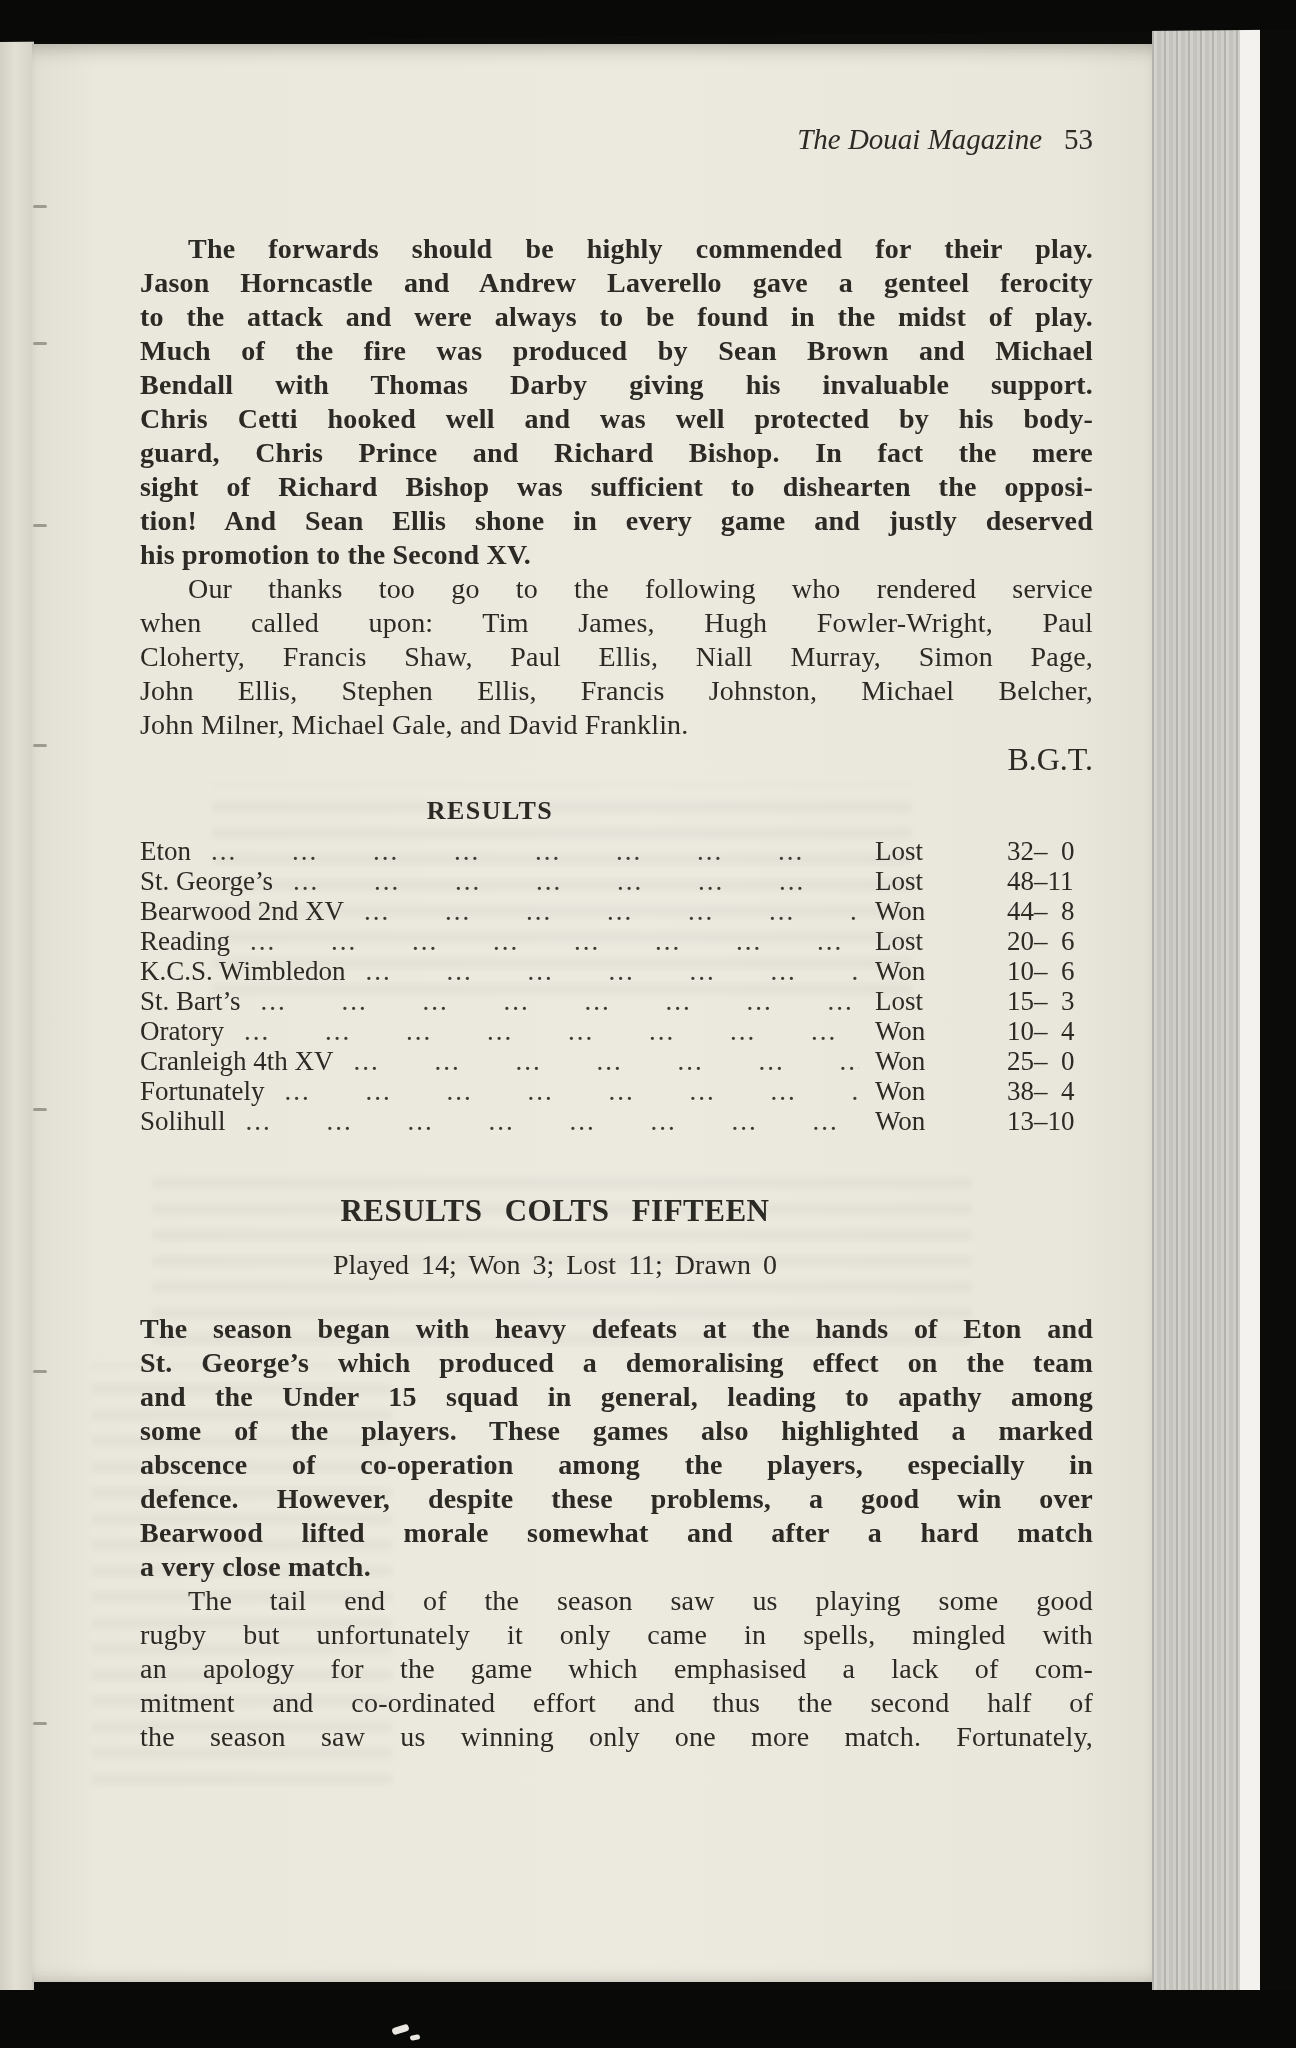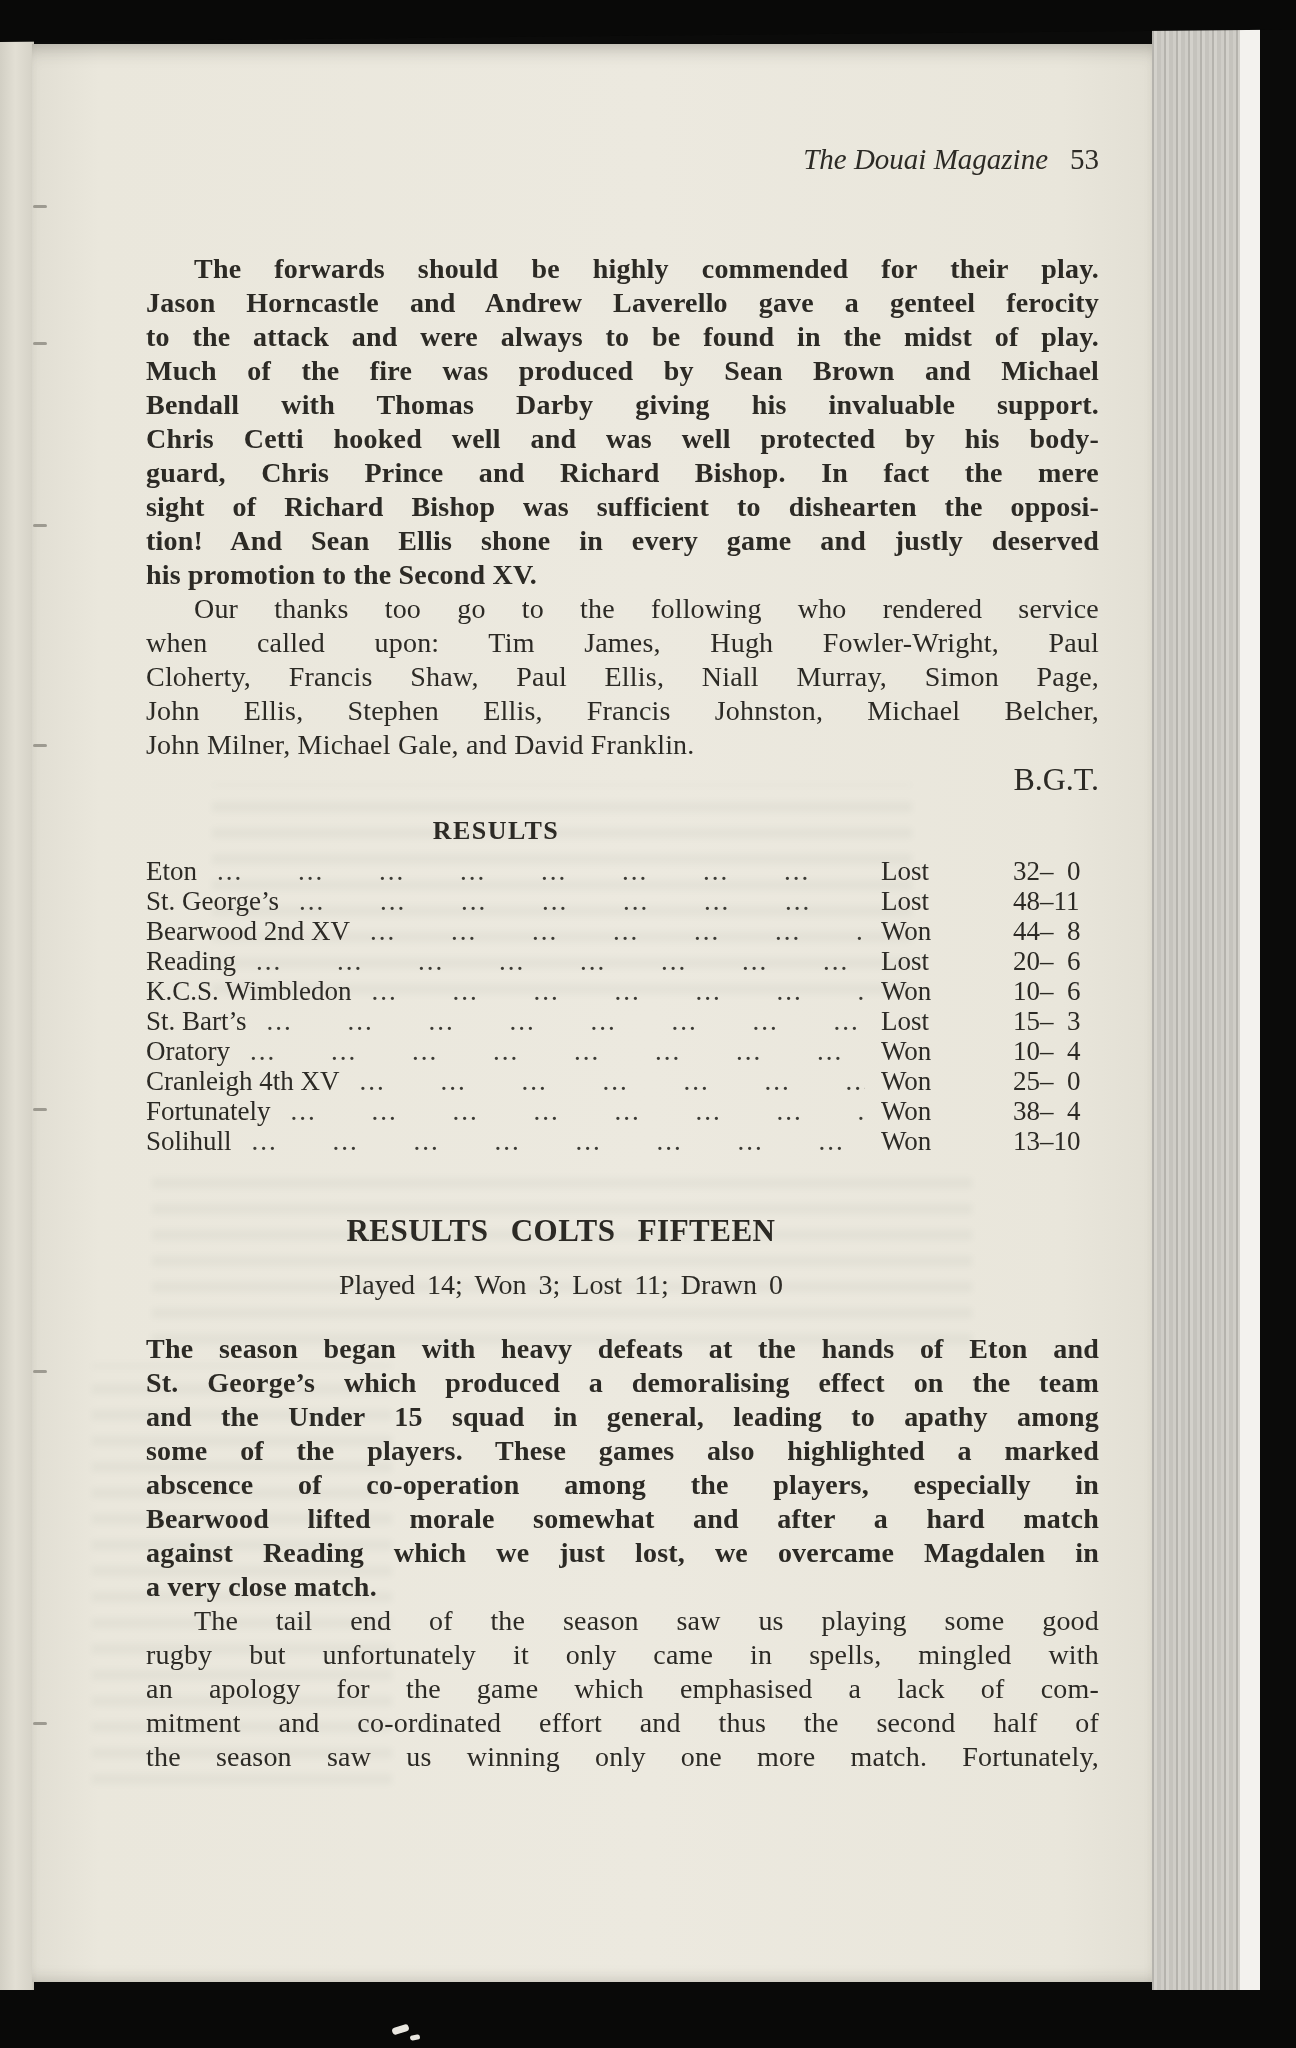--- a/index.html
+++ b/index.html
@@ -20,21 +20,21 @@
     transform:rotate(-0.55deg);transform-origin:left bottom;}
   .bottom-band{position:absolute;left:0;top:1990px;width:1296px;height:58px;background:#090908;}
   .speck{position:absolute;background:#e9e7e0;border-radius:3px;}
   .speck.s1{left:392px;top:2026px;width:17px;height:7px;transform:rotate(-18deg);}
   .speck.s2{left:410px;top:2035px;width:10px;height:5px;transform:rotate(-10deg);}
   .mark{position:absolute;left:33px;width:14px;height:3px;background:#85837a;opacity:.75;border-radius:2px;}
   .ghost{position:absolute;opacity:.05;filter:blur(3px);pointer-events:none;
     background:repeating-linear-gradient(0deg,#5a6a5f 0 10px,transparent 10px 26px);}
 
   
-  .content{position:absolute;left:114px;top:0;width:953px;padding-top:98px;color:#2c2a25;}
+  .content{position:absolute;left:108px;top:0;width:953px;padding-top:78px;color:#2c2a25;}
   .page-header{line-height:34px;font-size:29px;text-align:right;}
   .page-header .mag{font-style:italic;}
   .page-header .num{margin-left:22px;}
 
   .para{margin:0;}
   .line{font-size:28px;line-height:34px;letter-spacing:.2px;
         text-align:justify;text-align-last:justify;white-space:normal;}
   .line.last{text-align-last:left;}
   .para.indent .line:first-child{text-indent:48px;}
   .p1{margin-top:76px;font-weight:bold;}
@@ -167,22 +167,22 @@
 
       <div class="jc-heading">RESULTS COLTS FIFTEEN</div>
       <div class="jc-record">Played 14; Won 3; Lost 11; Drawn 0</div>
 
       <div class="para p3">
         <div class="line">The season began with heavy defeats at the hands of Eton and</div>
         <div class="line">St. George’s which produced a demoralising effect on the team</div>
         <div class="line">and the Under 15 squad in general, leading to apathy among</div>
         <div class="line">some of the players. These games also highlighted a marked</div>
         <div class="line">abscence of co-operation among the players, especially in</div>
+        <div class="line">defence. However, despite these problems, a good win over</div>
         <div class="line">Bearwood lifted morale somewhat and after a hard match</div>
-        <div class="line">against Reading which we just lost, we overcame Magdalen in</div>
         <div class="line last">a very close match.</div>
       </div>
 
       <div class="para indent">
         <div class="line">The tail end of the season saw us playing some good</div>
         <div class="line">rugby but unfortunately it only came in spells, mingled with</div>
         <div class="line">an apology for the game which emphasised a lack of com-</div>
         <div class="line">mitment and co-ordinated effort and thus the second half of</div>
         <div class="line">the season saw us winning only one more match. Fortunately,</div>
       </div>

